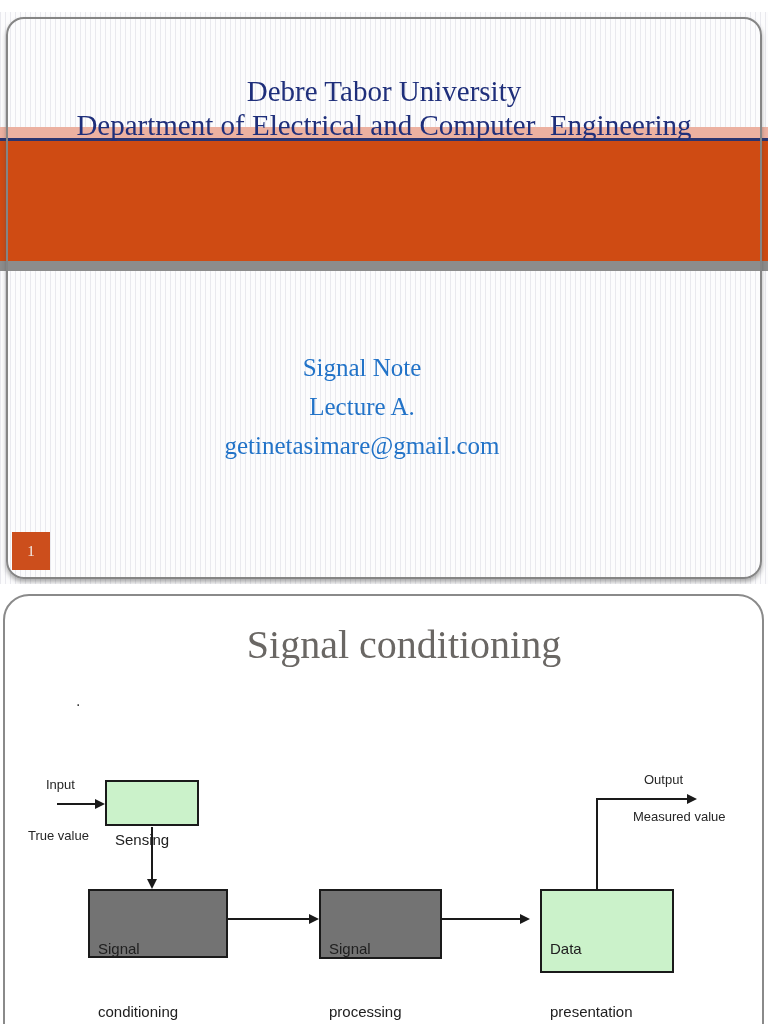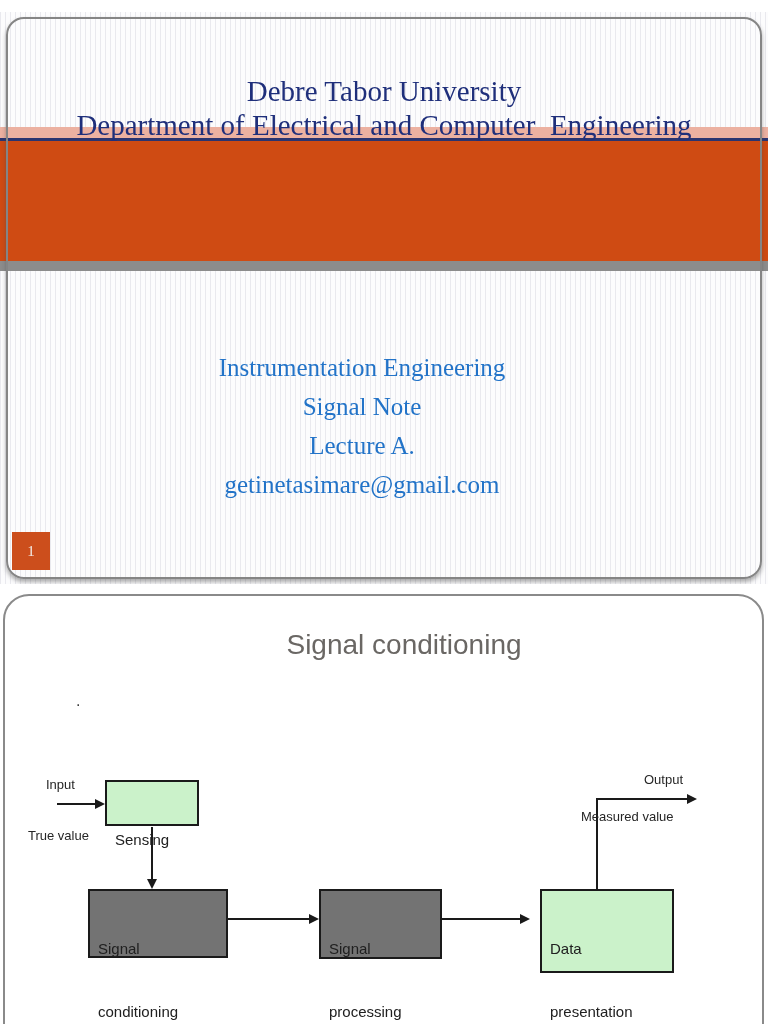--- a/index.html
+++ b/index.html
@@ -20,21 +20,21 @@
   .s1-body{position:absolute;left:0;top:336px;width:724px;text-align:center;
            font-family:"Liberation Serif",serif;font-size:25px;line-height:39px;color:#2273c8;}
   .pagenum{position:absolute;left:12px;top:520px;width:38px;height:38px;background:#cc4e1c;
            color:#f3ece7;font-family:"Liberation Serif",serif;font-size:15px;
            display:flex;align-items:center;justify-content:center;}
   
   .s2{position:absolute;left:0;top:572px;width:768px;height:452px;background:#ffffff;overflow:hidden;}
   .card2{position:absolute;left:3px;top:10px;width:757px;height:470px;border:2px solid #8a8a8a;
          border-radius:26px;pointer-events:none;}
   .s2-title{position:absolute;left:40px;right:0;top:37px;text-align:center;
-            font-family:Liberation Sans, sans-serif;font-size:28px;line-height:48px;color:#6a6764;}
+            font-family:Liberation Serif, serif;font-size:40px;line-height:48px;color:#6a6764;}
   .s2-dot{position:absolute;left:76px;top:108px;font-size:16px;color:#3a3a3a;}
   
   .dlabel{position:absolute;font-size:13px;color:#262626;white-space:nowrap;}
   .dbox{position:absolute;border:2px solid #1a1a1a;box-sizing:border-box;
         font-size:15px;line-height:21px;color:#202020;padding:5px 0 0 8px;white-space:pre;}
   .dbox.green{background:#cbf2ca;}
   .dbox.yellow{background:#737373;}
   .hline,.vline{position:absolute;background:#1a1a1a;}
   .arrow-r{position:absolute;width:0;height:0;border-top:5px solid transparent;
            border-bottom:5px solid transparent;border-left:10px solid #1a1a1a;}
@@ -51,21 +51,20 @@
     <div class="band orange"></div>
     <div class="band navy"></div>
     <div class="band gray"></div>
 
     <div class="s1-title">
       <div>Debre Tabor University</div>
       <div>Department of Electrical and Computer &nbsp;Engineering</div>
     </div>
 
     <div class="s1-body">
-      <div>Instrumentation Engineering</div>
       <div>Signal Note</div>
       <div>Lecture A.</div>
       <div>getinetasimare@gmail.com</div>
     </div>
 
     <div class="pagenum">1</div>
     <div class="card1"></div>
   </div>
 
   <div class="s2">
@@ -108,16 +107,16 @@
     <div class="dbox green" style="left:540px;top:305px;width:134px;height:84px;">
       <div>Data</div>
       <div>presentation</div>
       
     </div>
 
     <div class="vline" style="left:596px;top:214px;width:2px;height:91px;"></div>
     <div class="hline" style="left:596px;top:214px;width:92px;height:2px;"></div>
     <div class="arrow-r" style="left:687px;top:210px;"></div>
     <div class="dlabel" style="left:644px;top:188px;">Output</div>
-    <div class="dlabel" style="left:581px;top:225px;">Measured value</div>
+    <div class="dlabel" style="left:633px;top:225px;">Measured value</div>
   </div>
 
 </div>
 
 </body></html>

